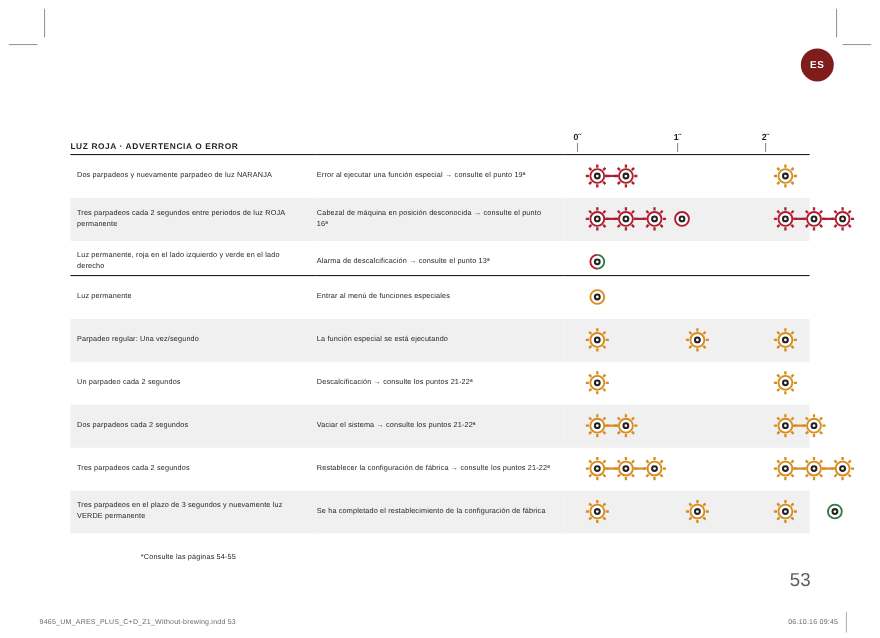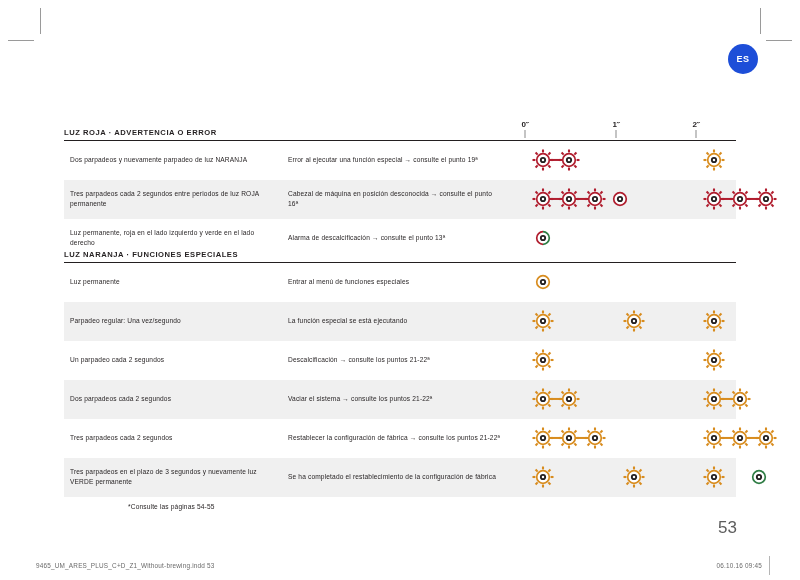--- a/index.html
+++ b/index.html
@@ -15,21 +15,21 @@
 
   
   .crop{position:absolute;background:#9a9a9a;}
   .crop.v{width:1px;height:26px;}
   .crop.h{height:1px;width:26px;}
 
   
   .lang-badge{
     position:absolute;top:44px;left:728px;
     width:30px;height:30px;border-radius:50%;
-    background:#1d4ed8;color:#ffffff;
+    background:#7f1d1d;color:#ffffff;
     font-size:9px;font-weight:bold;letter-spacing:.6px;
     display:flex;align-items:center;justify-content:center;
   }
 
   
   .page{position:absolute;left:64px;top:0;width:672px;height:580px;}
 
   
   .section-title{
     font-size:7.6px;font-weight:bold;letter-spacing:.55px;
@@ -308,21 +308,20 @@
                   </svg>
                 </div>
               </div>
             </td>
           </tr>
         </tbody>
     </table>
   </div>
 
   <div style="position:absolute;top:250px;left:0;width:672px;">
-    <div class="section-title">LUZ NARANJA · FUNCIONES ESPECIALES</div>
     <table class="tbl">
       <tbody id="orange-rows">
           <tr class="hdr-rule">
             <td colspan="3"></td>
           </tr>
           <tr class="row">
             <td class="col-a">
               <div class="cell-txt">Luz permanente</div>
             </td>
             <td class="col-b">

